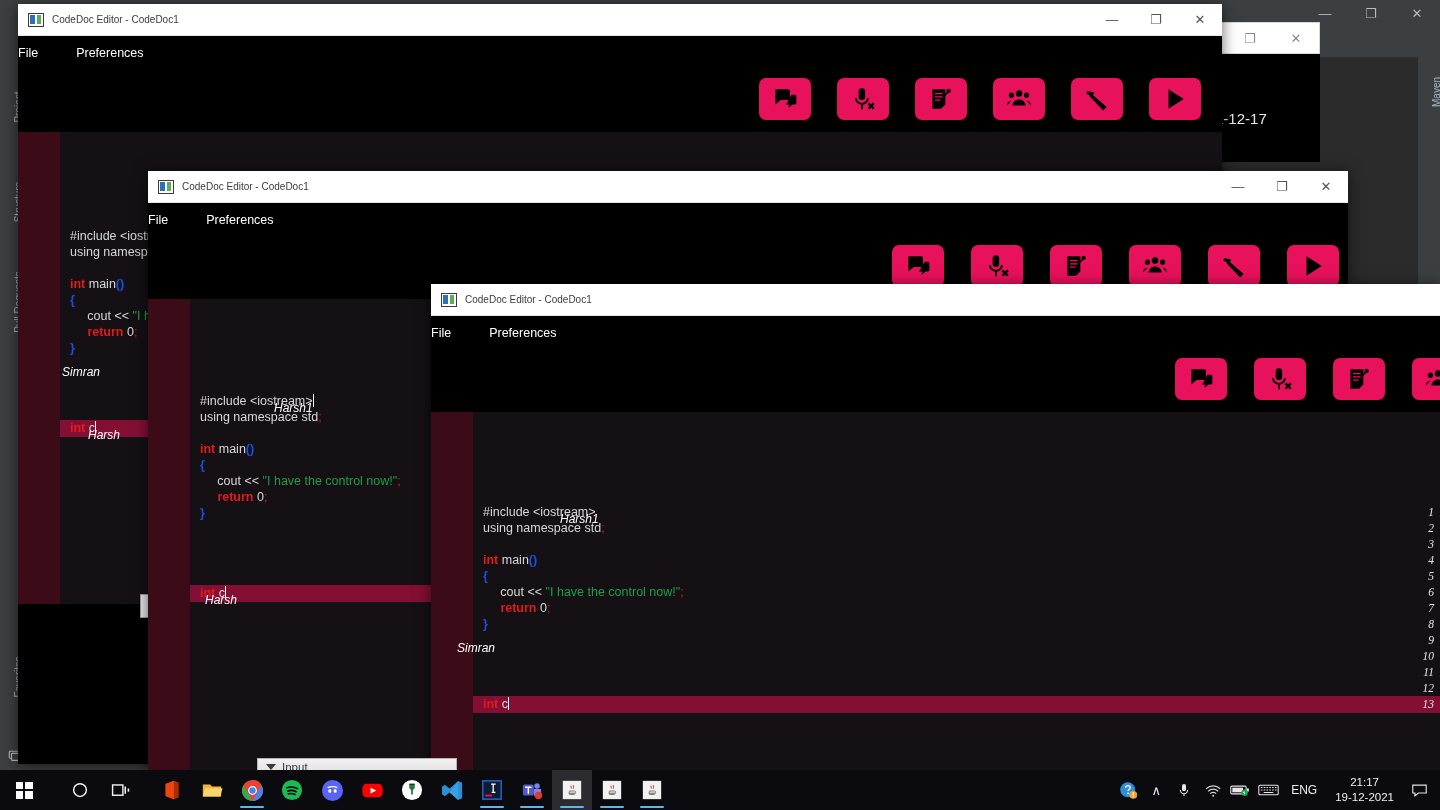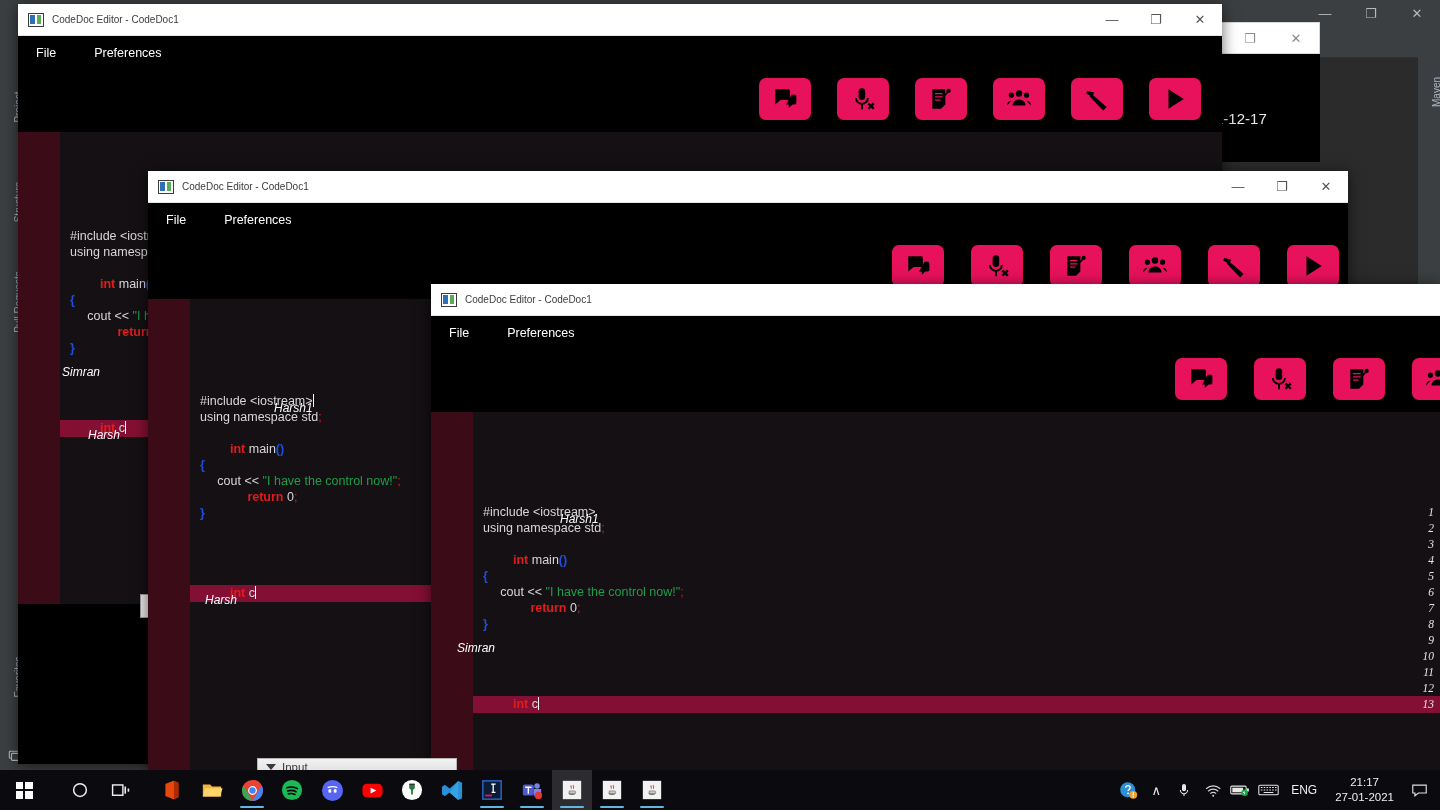--- a/index.html
+++ b/index.html
@@ -165,21 +165,21 @@
   }
   .cd-appicon::after {
     content: ""; position: absolute; left: 8px; top: 1px; width: 4px; height: 9px; background: #5aab5a;
   }
   .cd-title { font-size: 10px; color: #3b3b3b; }
   .cd-winbtns { margin-left: auto; display: flex; height: 32px; }
   .cd-wb {
     width: 44px; height: 32px; display: flex; align-items: center; justify-content: center;
     color: #555; font-size: 13px;
   }
-  .cd-menubar { height: 34px; background: #000; display: flex; align-items: center; padding-left: 18px; gap: 38px; }
+  .cd-menubar { height: 34px; background: #000; display: flex; align-items: center; gap: 38px; }
   .cd-menu { color: #ffffff; font-size: 12.5px; }
   .cd-toolbar { height: 62px; background: #000; position: relative; }
   .tbtn {
     position: absolute; top: 8px; width: 52px; height: 42px;
     background: #e8115b; border-radius: 7px;
     display: flex; align-items: center; justify-content: center;
   }
   .tbtn svg { width: 26px; height: 26px; fill: #000; }
 
   .cd-editor { position: relative; background: #141014; overflow: hidden; }
@@ -189,21 +189,21 @@
   }
   .lineno {
     position: absolute; right: 6px; width: 34px; text-align: right;
     color: #e9e2e2; font-size: 11.5px; font-style: italic;
     font-family: "Liberation Serif", serif;
   }
   .codeline {
     position: absolute; left: 52px; white-space: pre;
     font-family: "Liberation Sans", sans-serif; font-size: 12.5px; color: #d8d8d8;
   }
-  .kw { color: #e21b1b; font-weight: bold; margin-left: 30px; }
+  .kw { color: #e21b1b; font-weight: bold; }
   .brace { color: #1f4fe0; font-weight: bold; }
   .str { color: #1e9e4a; }
   .semi { color: #e21b1b; }
   .num { color: #d8d8d8; }
   .hl-line {
     position: absolute; left: 42px; height: 17px;
     background: #8a1036; opacity: 0.95;
   }
   .caret { display: inline-block; width: 1px; height: 13px; background: #fff; vertical-align: -2px; }
   .peer-cursor {
@@ -792,21 +792,21 @@
       </div>
       <div class="tray-ico">
         <svg viewBox="0 0 26 16" width="21" height="14">
             <rect x="1" y="2" width="24" height="12" rx="1.5" fill="none" stroke="#e8e8e8" stroke-width="1.3"></rect>
             <path d="M3.5 5h2M7 5h2M10.5 5h2M14 5h2M17.5 5h2M21 5h2M3.5 8h2M7 8h2M10.5 8h2M14 8h2M17.5 8h2M21 8h2M7 11h12" stroke="#e8e8e8" stroke-width="1.3"></path>
           </svg>
       </div>
       <div class="tray-lang">ENG</div>
       <div class="tray-clock">
         <div>21:17</div>
-        <div>27-01-2021</div>
+        <div>19-12-2021</div>
       </div>
       <div class="tray-action">
         <svg viewBox="0 0 24 24" width="17" height="17">
             <path d="M2.5 4.5h19v11h-11l-5 4v-4h-3z" fill="none" stroke="#e0e0e0" stroke-width="1.6"></path>
           </svg>
       </div>
     </div>
   </div>
 
 </div>

